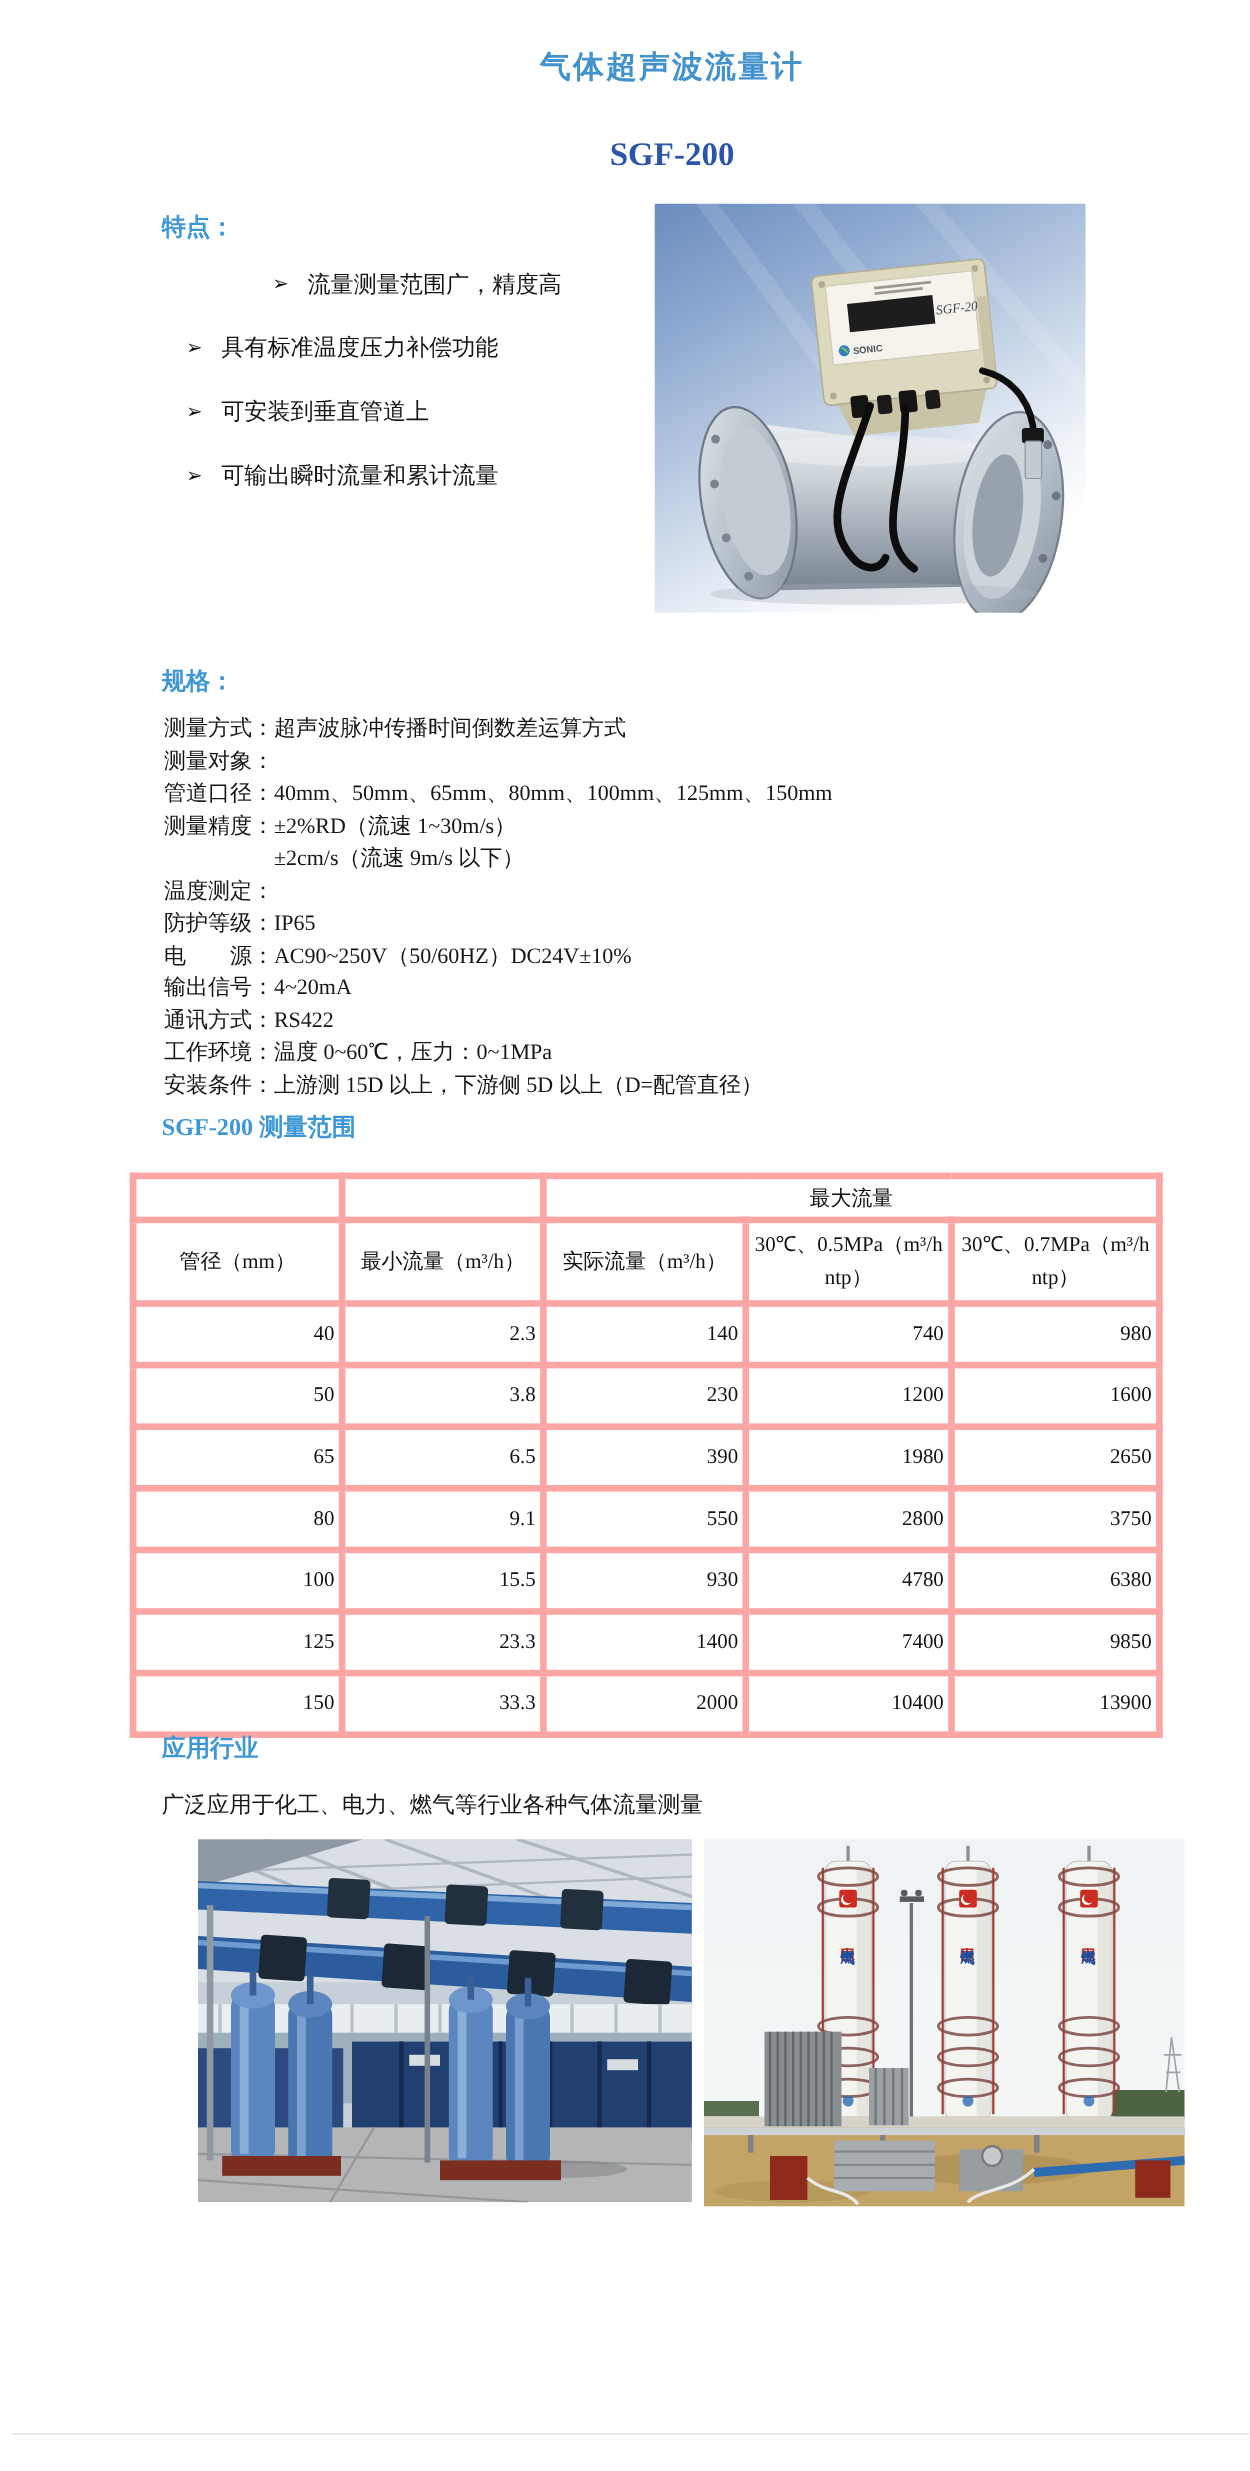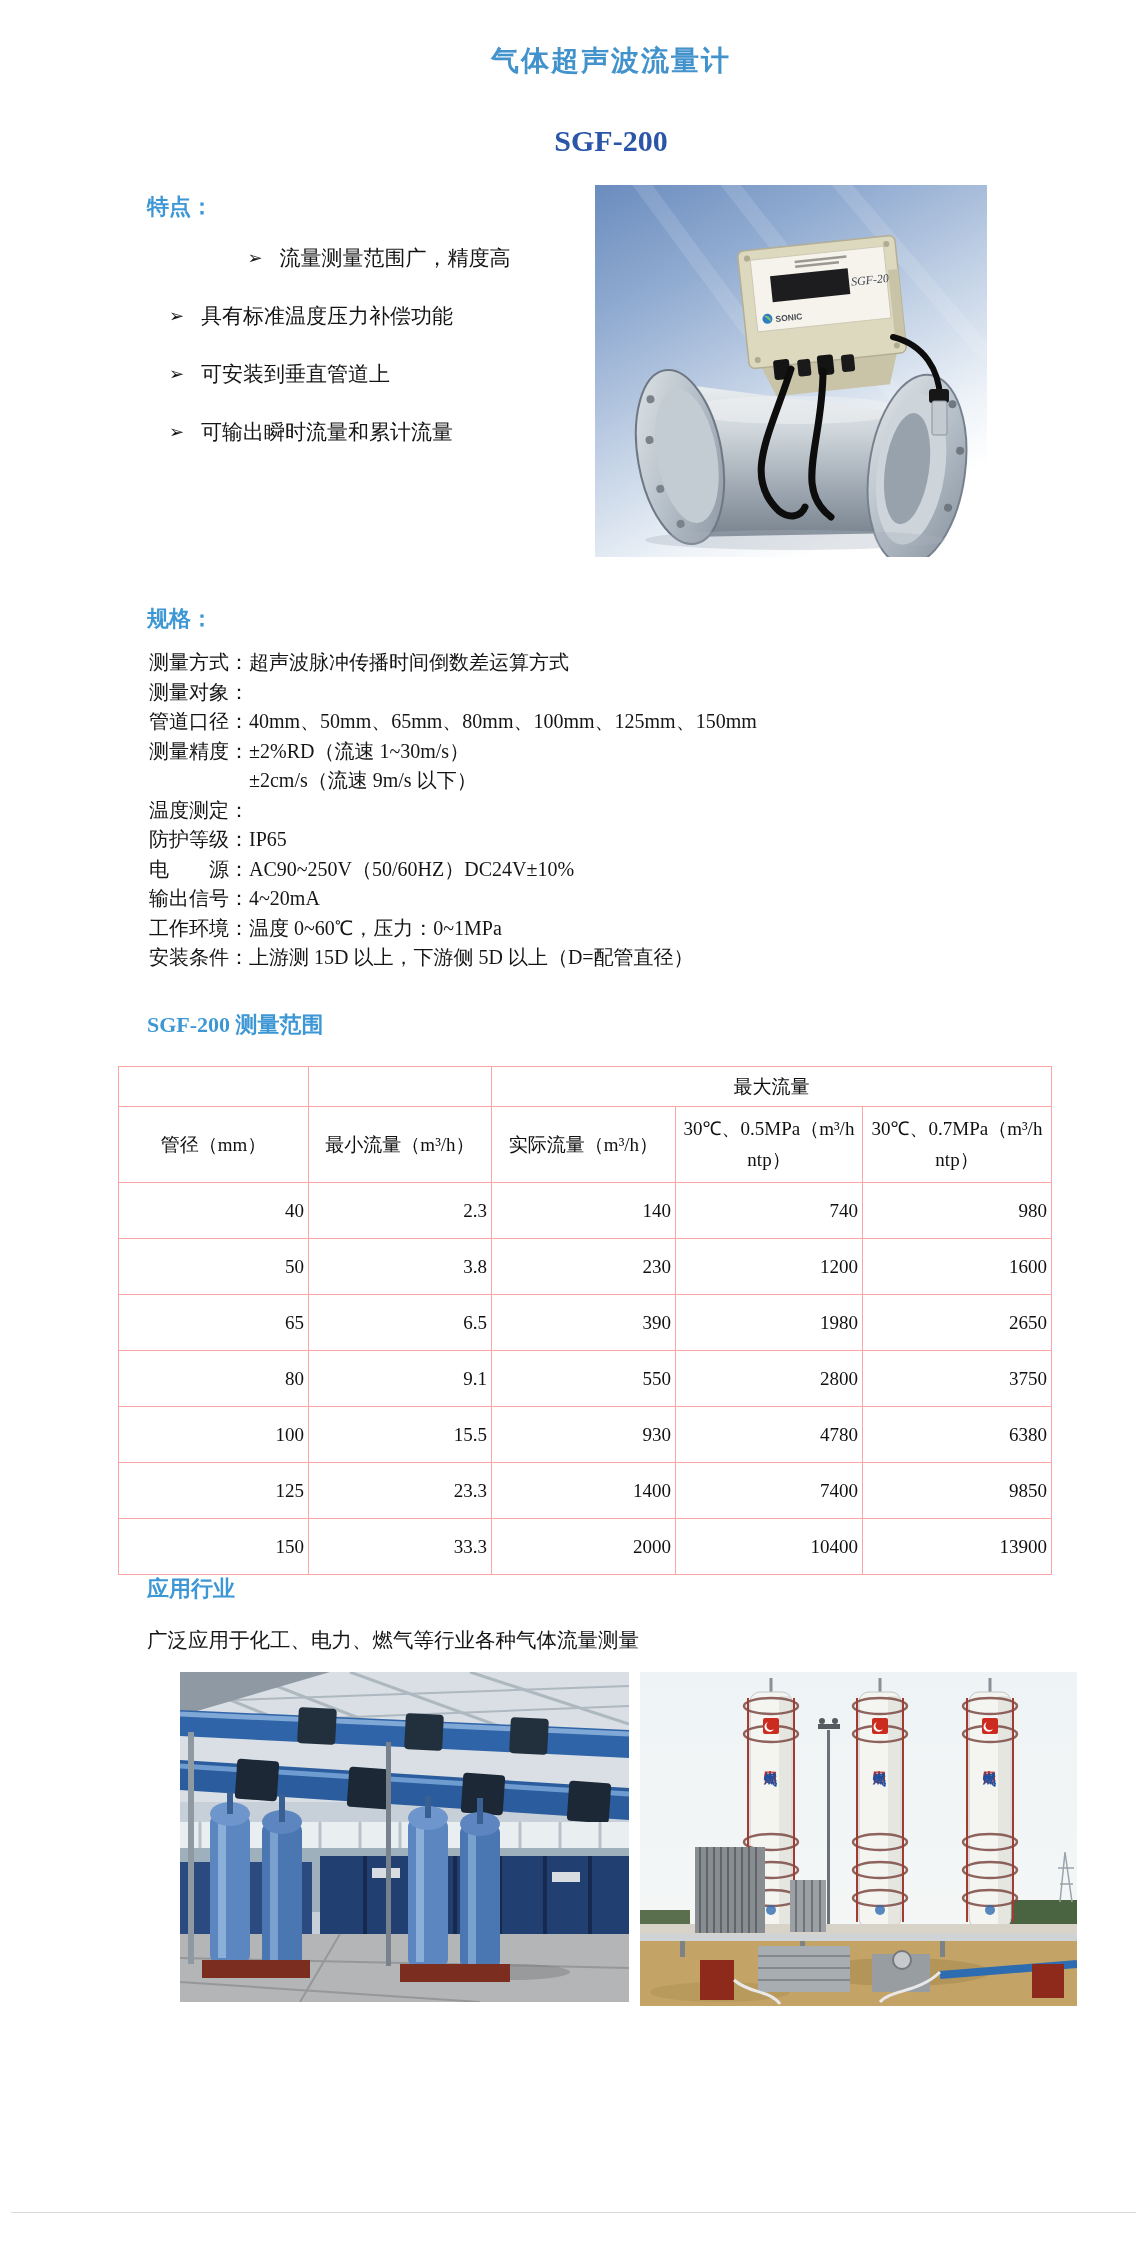--- a/index.html
+++ b/index.html
@@ -23,21 +23,21 @@
 
   .product-photo{position:absolute;left:584px;top:185px;width:392px;height:372px;}
 
   .specs-list{position:absolute;left:136px;top:648px;width:900px;font-size:20px;line-height:29.5px;text-align:right;}
   .spec-row{display:flex;}
   .spec-label{flex:0 0 102px;white-space:pre;}
   .spec-value{white-space:pre;}
 
   .range-table{position:absolute;left:107px;top:1066px;width:933px;border-collapse:collapse;
                table-layout:fixed;font-size:19px;text-align:center;color:#111;}
-  .range-table td{border:1px solid #fca5a5;padding:0 4px;vertical-align:middle;overflow:hidden;}
+  .range-table td{border:6px solid #fca5a5;padding:0 4px;vertical-align:middle;overflow:hidden;}
   .range-table tr.gr{height:40px;}
   .range-table tr.hr2{height:76px;}
   .range-table tr.dr{height:56px;text-align:right;}
   .hdr-wrap{white-space:pre-line;line-height:1.6;}
 
   .apps-desc{position:absolute;left:136px;top:1626px;font-size:20.5px;white-space:nowrap;}
 
   .photo-left{position:absolute;left:169px;top:1672px;width:449px;height:330px;}
   .photo-right{position:absolute;left:629px;top:1672px;width:437px;height:334px;}
   .photo-left svg,.photo-right svg,.product-photo svg{display:block;}
@@ -186,20 +186,24 @@
         <span class="spec-label">防护等级：</span>
         <span class="spec-value">IP65</span>
       </div>
     <div class="spec-row">
         <span class="spec-label">电　　源：</span>
         <span class="spec-value">AC90~250V（50/60HZ）DC24V±10%</span>
       </div>
     <div class="spec-row">
         <span class="spec-label">输出信号：</span>
         <span class="spec-value">4~20mA</span>
+      </div>
+    <div class="spec-row">
+        <span class="spec-label">通讯方式：</span>
+        <span class="spec-value">RS422</span>
       </div>
     <div class="spec-row">
         <span class="spec-label">工作环境：</span>
         <span class="spec-value">温度 0~60℃，压力：0~1MPa</span>
       </div>
     <div class="spec-row">
         <span class="spec-label">安装条件：</span>
         <span class="spec-value">上游测 15D 以上，下游侧 5D 以上（D=配管直径）</span>
       </div>
   </div>

